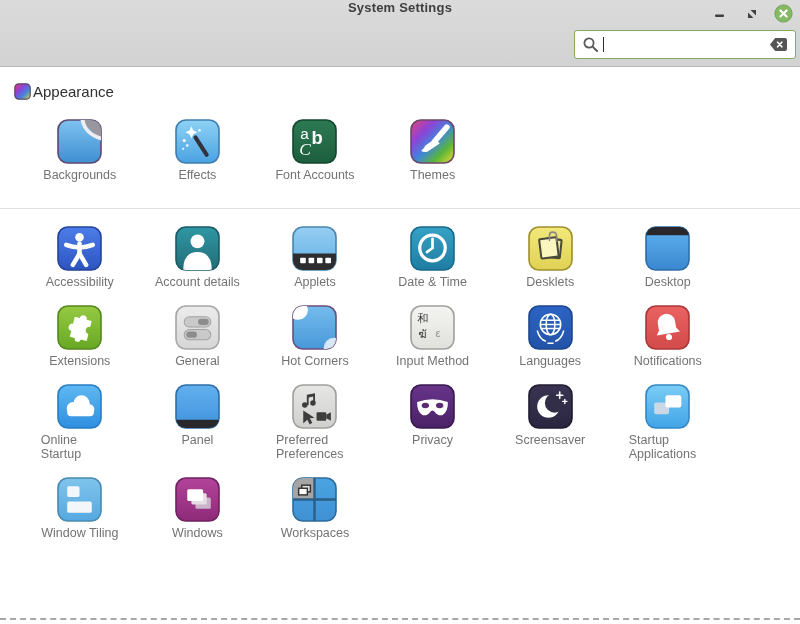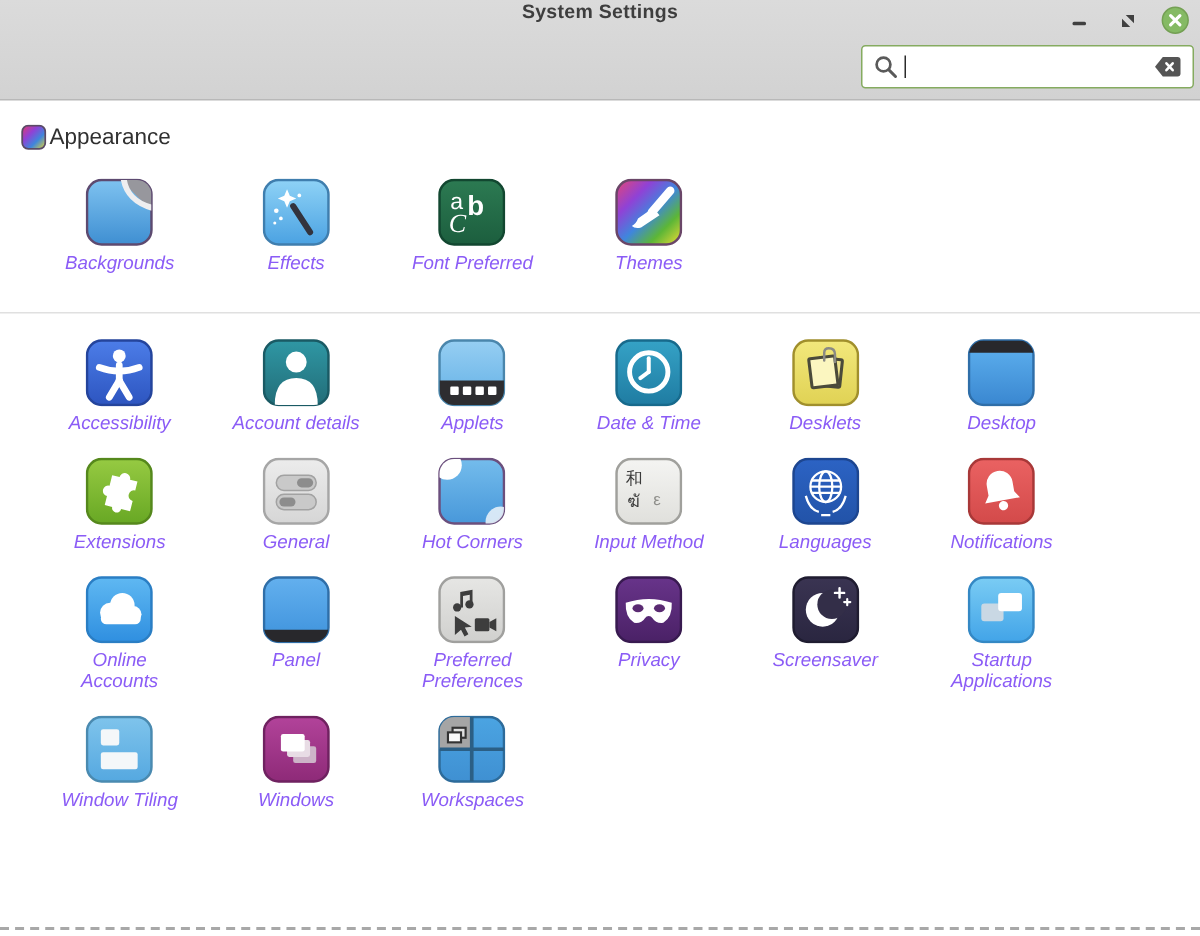--- a/index.html
+++ b/index.html
@@ -19,21 +19,21 @@
   }
   .search-input{flex:1;border:none;outline:none;background:transparent;font-size:13px;color:#333;min-width:0;margin-left:2px;}
   .text-caret{width:1.3px;height:15px;background:#2b2b2b;margin-left:4px;flex:none;}
   .content{padding-top:13px;}
   .section-header{display:flex;align-items:center;gap:2px;margin-left:14px;height:22px;}
   .section-icon{display:flex;align-items:center;}
   .section-label{font-size:15px;color:#303030;}
   .tile-grid{display:grid;grid-template-columns:repeat(6,117.6px);padding-left:21px;margin-top:17px;row-gap:16px;}
   .tile{display:flex;flex-direction:column;align-items:center;cursor:pointer;}
   .tile-icon{width:45px;height:45px;display:flex;align-items:center;justify-content:center;}
-  .tile-label{margin-top:4px;font-size:12.5px;color:#8b5cf6;text-align:center;line-height:1.12;max-width:112px;font-style:italic;}
+  .tile-label{margin-top:4px;font-size:12.5px;color:#737373;text-align:left;line-height:1.12;max-width:112px;}
   .tile-label.narrow{max-width:78px;}
   .divider{border:none;border-top:1px solid #e0e0e0;margin:26px 0 15px 0;}
   .section-appearance{margin-bottom:0;}
   .bottom-dashes{position:absolute;left:0;right:0;bottom:4px;border-top:2px dashed #a8a8a8;}
 </style>
 </head>
 <body>
 
 <div class="header">
   <div class="titlebar">
@@ -150,21 +150,21 @@
                 </clipPath>
               </defs>
     <rect x="1" y="1" width="42" height="42" rx="9.5" fill="url(#g-fs)" stroke="#124730" stroke-width="1.6"></rect>
     <g clip-path="url(#c-fs)">
                 <text x="8" y="20" font-size="15" fill="#fff" font-family="Liberation Sans, sans-serif">a</text>
                 <text x="19" y="24" font-size="18" font-weight="bold" fill="#fff" font-family="Liberation Sans, sans-serif">b</text>
                 <text x="7" y="35" font-size="17" font-style="italic" fill="#fff" font-family="Liberation Serif, serif">C</text>
               </g>
             </svg>
           </span>
-          <span class="tile-label">Font Preferred</span>
+          <span class="tile-label">Font Accounts</span>
         </div>
         <div class="tile">
           <span class="tile-icon">
             <svg width="45" height="45" viewBox="0 0 44 44">
               <defs>
                 <linearGradient id="g-th" x1="0" y1="0" x2="1" y2="1">
                   <stop offset="0" stop-color="#e34577"></stop>
                   <stop offset="0.28" stop-color="#8f42d6"></stop>
                   <stop offset="0.52" stop-color="#3f86dd"></stop>
                   <stop offset="0.75" stop-color="#5cb637"></stop>
@@ -478,21 +478,21 @@
     <g clip-path="url(#c-oa)">
                 <g fill="#fff">
                   <circle cx="16" cy="24" r="6.5"></circle>
                   <circle cx="24" cy="19" r="8"></circle>
                   <circle cx="31" cy="25" r="5.5"></circle>
                   <rect x="10" y="24" width="26" height="7.5" rx="3.7"></rect>
                 </g>
               </g>
             </svg>
           </span>
-          <span class="tile-label narrow">Online Accounts</span>
+          <span class="tile-label narrow">Online Startup</span>
         </div>
         <div class="tile">
           <span class="tile-icon">
             <svg width="45" height="45" viewBox="0 0 44 44">
               <defs>
     <linearGradient id="g-pn" x1="0" y1="0" x2="0" y2="1">
       <stop offset="0" stop-color="#63b0ee"></stop>
                   <stop offset="1" stop-color="#3e92dc"></stop>
                 </linearGradient>
     <clipPath id="c-pn">

